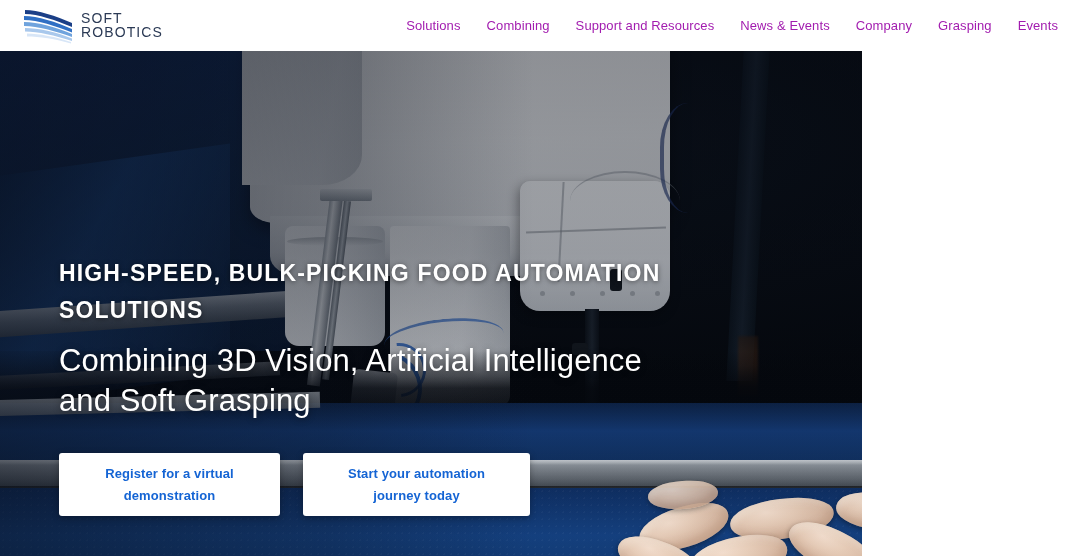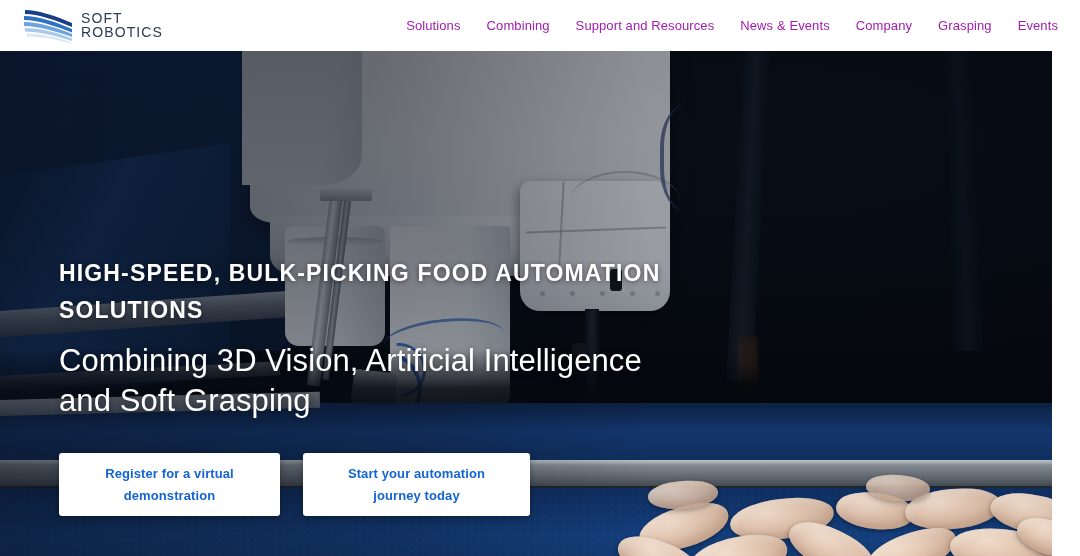--- a/index.html
+++ b/index.html
@@ -36,21 +36,21 @@
     display:flex; align-items:center; gap:0;
   }
   .nav-item {
     font-size:13px; color:#a21caf; letter-spacing:.1px;
     padding:0 13px; cursor:pointer; white-space:nowrap;
   }
   .nav-item:last-child { padding-right:0; }
 
   
   #hero {
-    position:absolute; top:51px; left:0; width:1052px; height:505px;
+    position:absolute; top:51px; left:0; width:862px; height:505px;
     overflow:hidden; background:#000000;
   }
   #hero-photo { position:absolute; inset:0; }
 
   
   .ly { position:absolute; }
 
   
   #bg-dark {
     inset:0;

